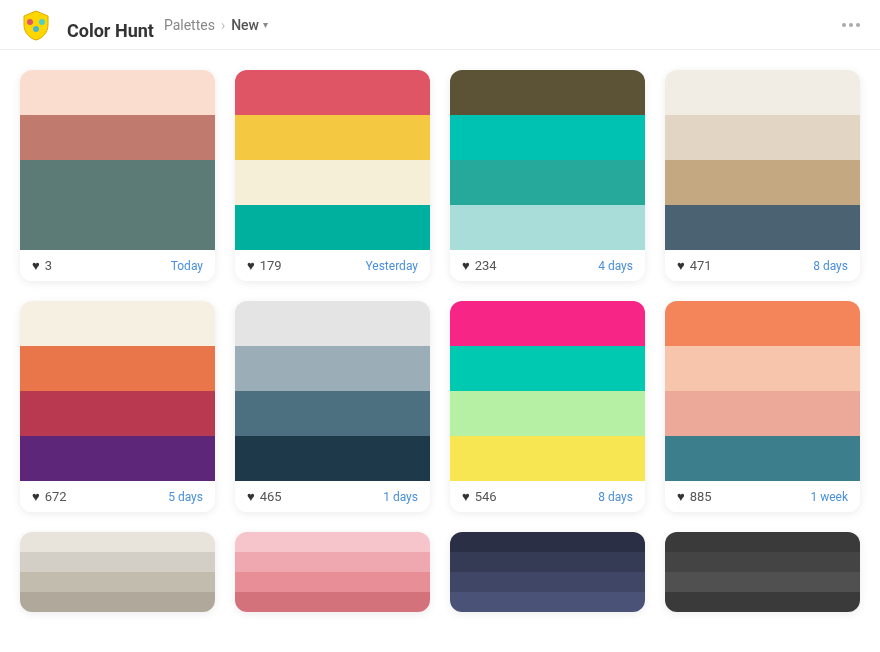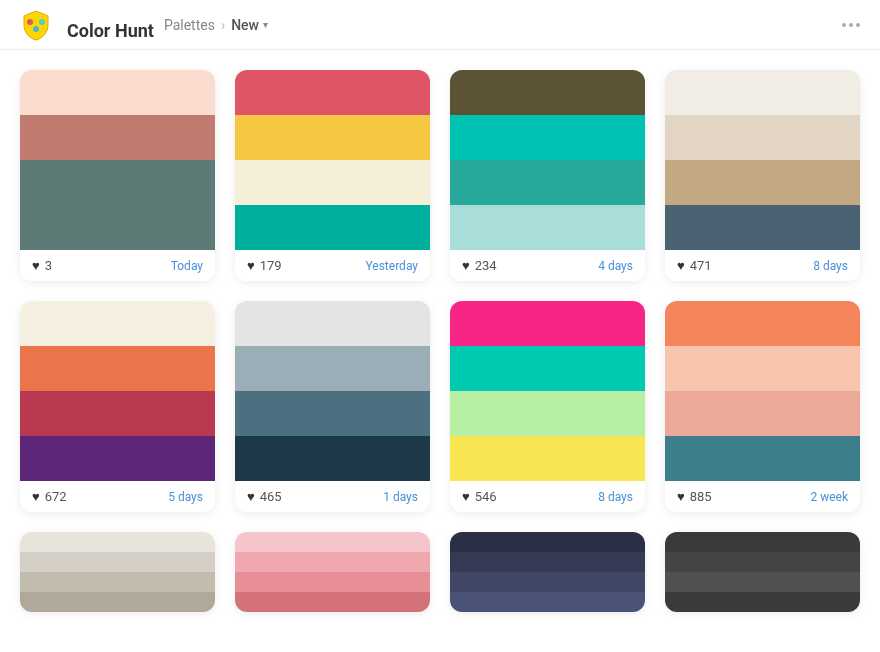--- a/index.html
+++ b/index.html
@@ -274,21 +274,21 @@
           <div class="swatch" style="background-color: rgb(244, 133, 90);"></div>
           <div class="swatch" style="background-color: rgb(247, 197, 171);"></div>
           <div class="swatch" style="background-color: rgb(236, 168, 152);"></div>
           <div class="swatch" style="background-color: rgb(61, 126, 140);"></div>
         </div>
         <div class="card-footer">
           <div class="likes">
             <span class="heart-icon">♥</span>
             <span>885</span>
           </div>
-          <span class="time-label">2 week</span>
+          <span class="time-label">1 week</span>
         </div>
       </div>
       <div class="palette-card partial">
         <div class="color-swatches">
           <div class="swatch" style="background-color: rgb(232, 228, 220);"></div>
           <div class="swatch" style="background-color: rgb(212, 207, 198);"></div>
           <div class="swatch" style="background-color: rgb(194, 188, 175);"></div>
           <div class="swatch" style="background-color: rgb(176, 169, 155);"></div>
         </div>
       </div>

